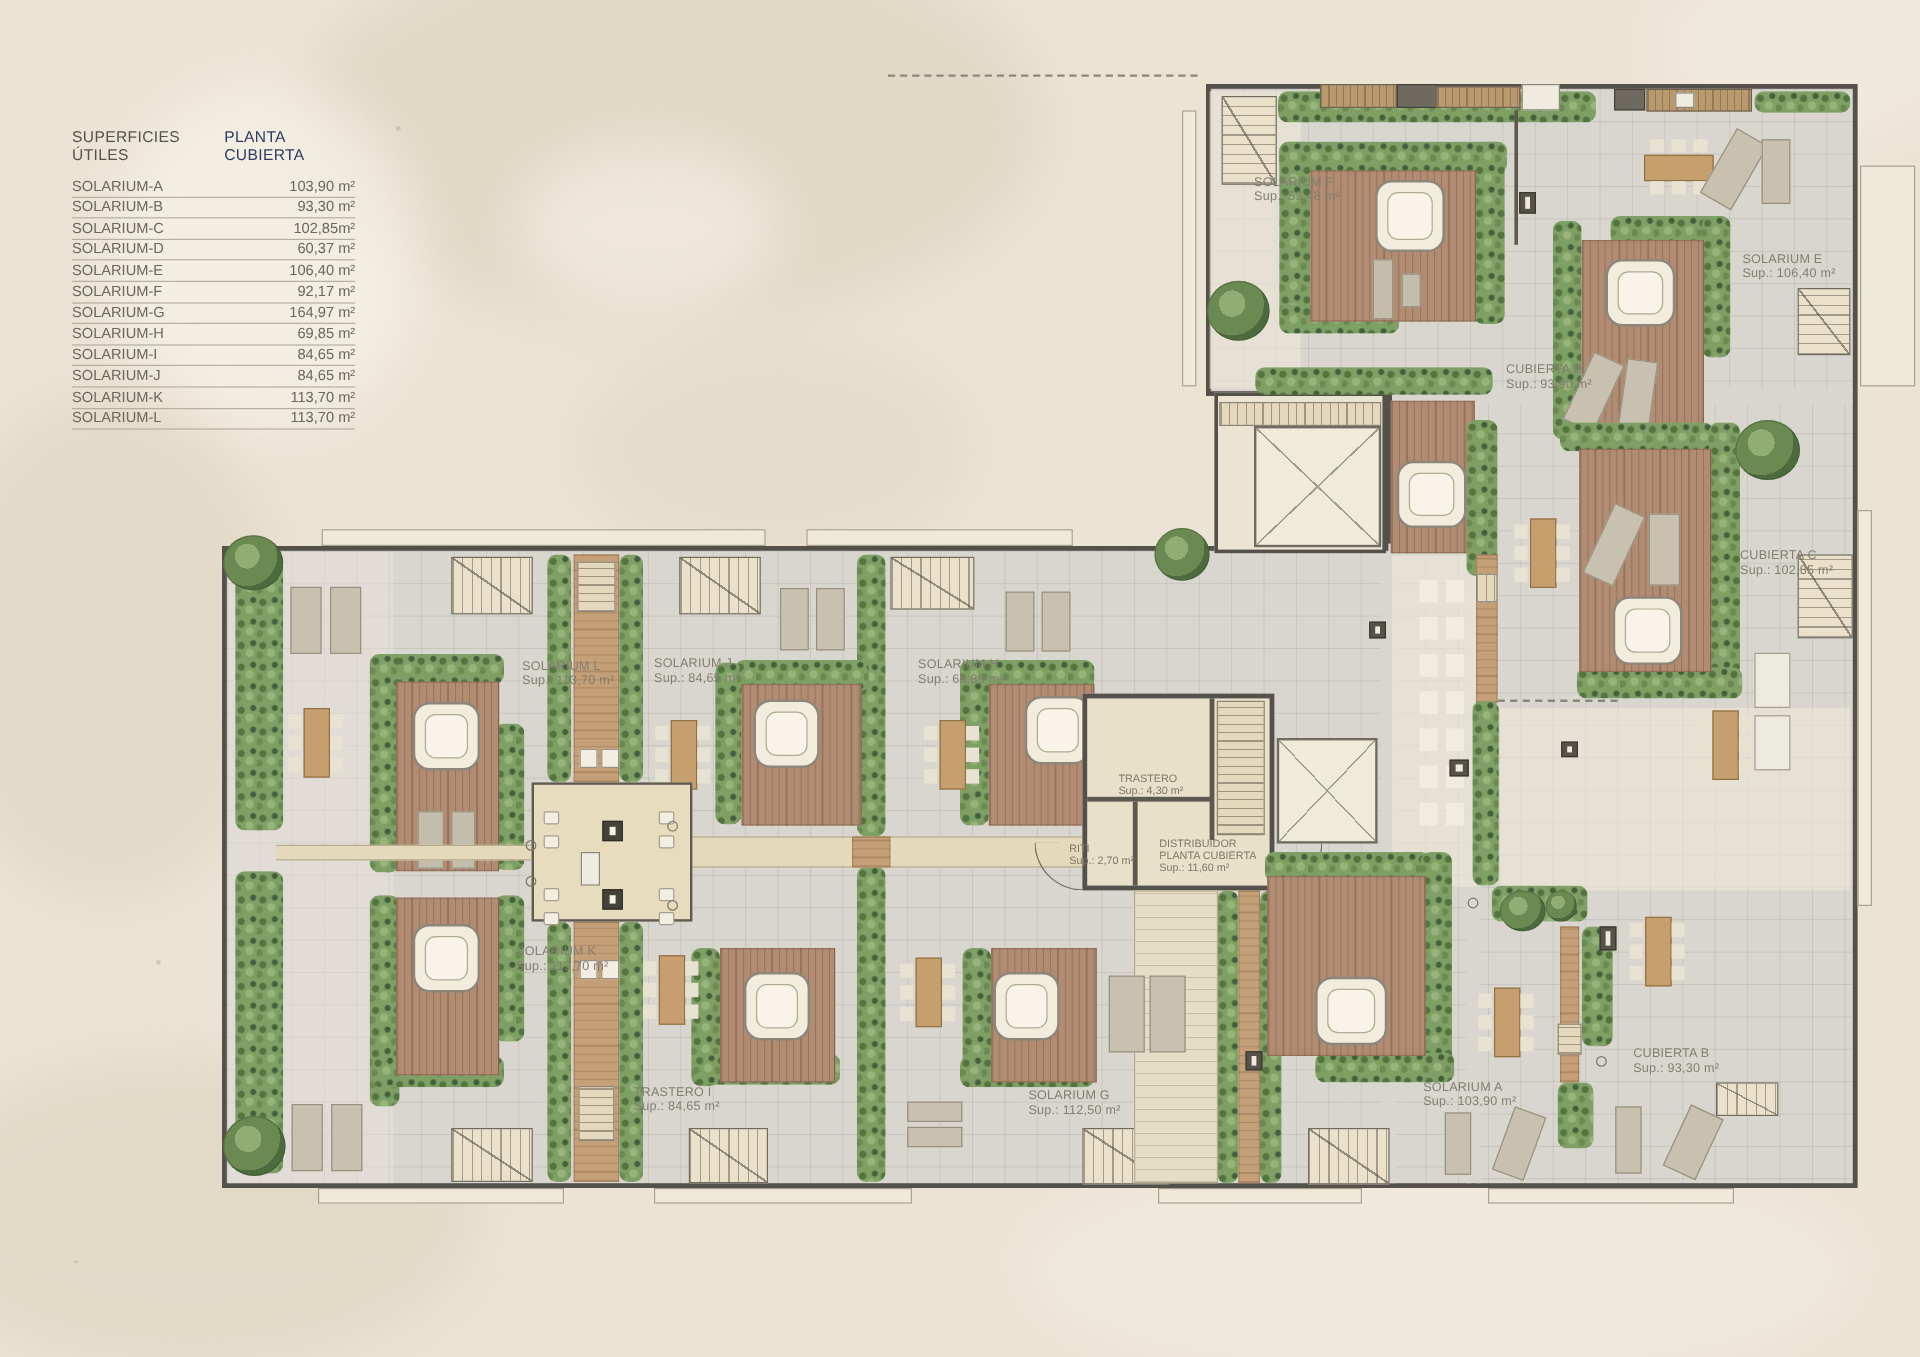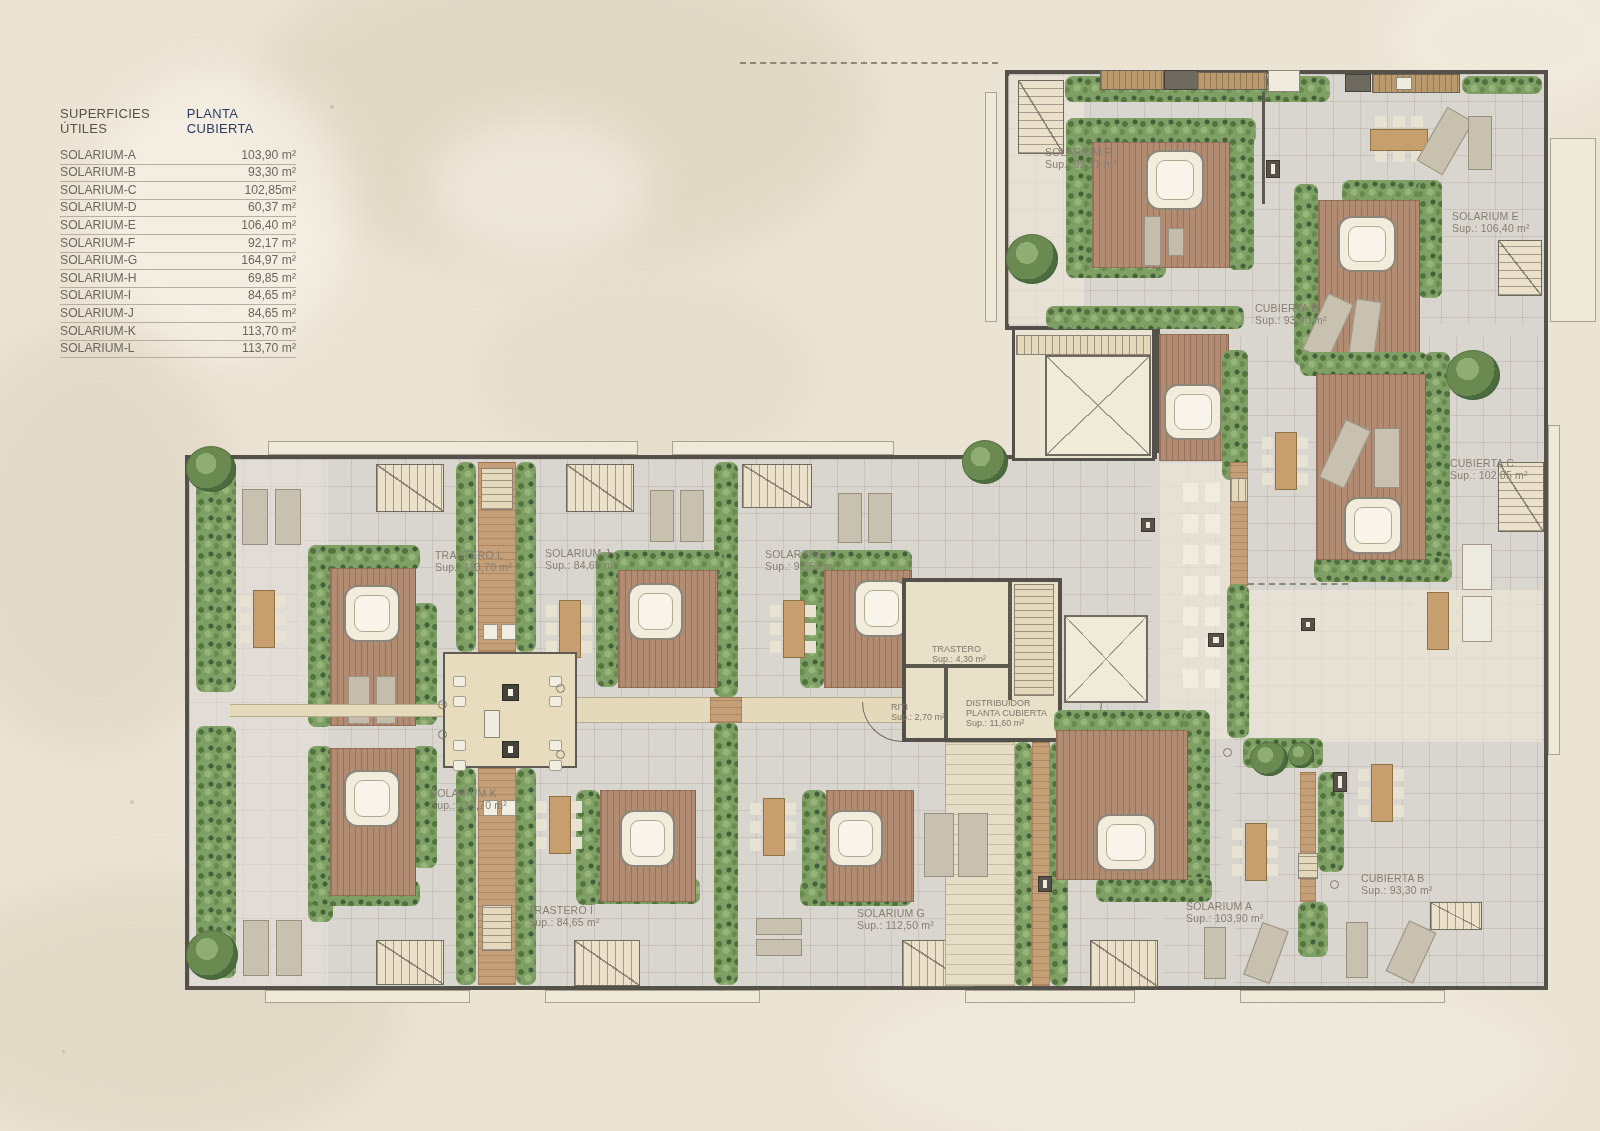--- a/index.html
+++ b/index.html
@@ -342,21 +342,21 @@
 
   <i class="a drain" style="left:1266px;top:160px;width:14px;height:18px"></i>
   <i class="a drain" style="left:1141px;top:518px;width:14px;height:14px"></i>
   <i class="a drain" style="left:1208px;top:633px;width:16px;height:14px"></i>
   <i class="a drain" style="left:1301px;top:618px;width:14px;height:13px"></i>
   <i class="a drain" style="left:1038px;top:876px;width:14px;height:16px"></i>
   <i class="a drain" style="left:1333px;top:772px;width:14px;height:20px"></i>
 
   <div class="plabel" style="left:1045px;top:147px">
     <div>SOLARIUM F</div>
-    <div>Sup.: 92,17 m²</div>
+    <div>Sup.: 53,48 m²</div>
   </div>
   <div class="plabel" style="left:1452px;top:211px">
     <div>SOLARIUM E</div>
     <div>Sup.: 106,40 m²</div>
   </div>
   <div class="plabel" style="left:1255px;top:303px">
     <div>CUBIERTA D</div>
     <div>Sup.: 93,90 m²</div>
   </div>
   <div class="plabel" style="left:1450px;top:458px">
@@ -365,30 +365,30 @@
   </div>
   <div class="plabel" style="left:1361px;top:873px">
     <div>CUBIERTA B</div>
     <div>Sup.: 93,30 m²</div>
   </div>
   <div class="plabel" style="left:1186px;top:901px">
     <div>SOLARIUM A</div>
     <div>Sup.: 103,90 m²</div>
   </div>
   <div class="plabel" style="left:435px;top:550px">
-    <div>TRASTERO L</div>
+    <div>SOLARIUM L</div>
     <div>Sup.: 113,70 m²</div>
   </div>
   <div class="plabel" style="left:545px;top:548px">
     <div>SOLARIUM J</div>
     <div>Sup.: 84,65 m²</div>
   </div>
   <div class="plabel" style="left:765px;top:549px">
     <div>SOLARIUM H</div>
-    <div>Sup.: 92,53 m²</div>
+    <div>Sup.: 69,85 m²</div>
   </div>
   <div class="plabel" style="left:430px;top:788px">
     <div>SOLARIUM K</div>
     <div>Sup.: 113,70 m²</div>
   </div>
   <div class="plabel" style="left:528px;top:905px">
     <div>TRASTERO I</div>
     <div>Sup.: 84,65 m²</div>
   </div>
   <div class="plabel" style="left:857px;top:908px">

